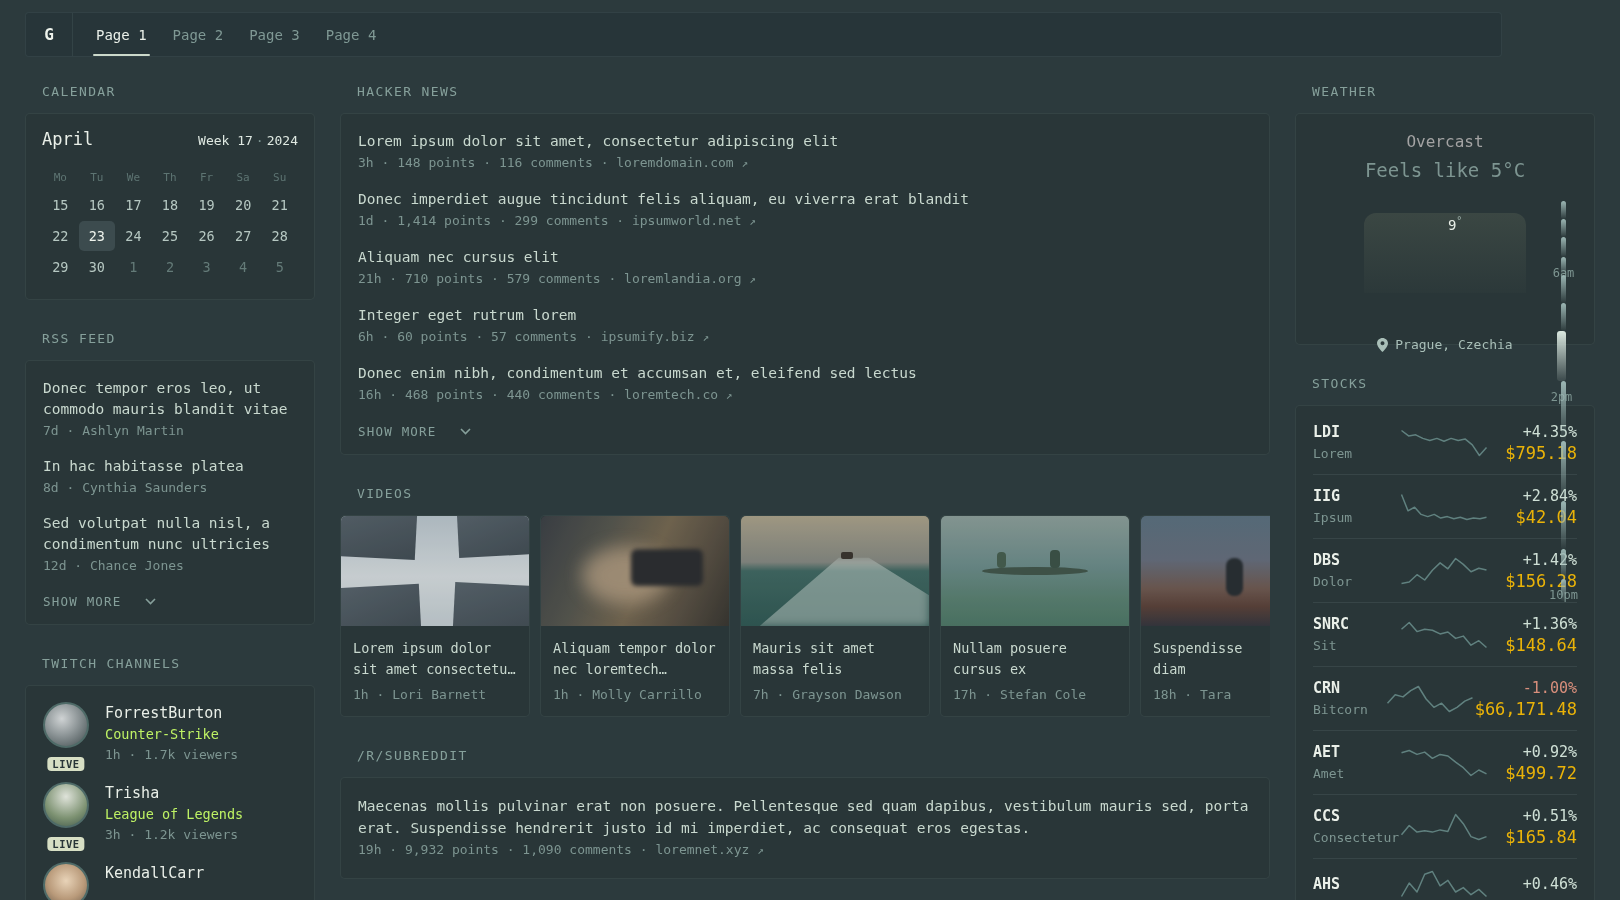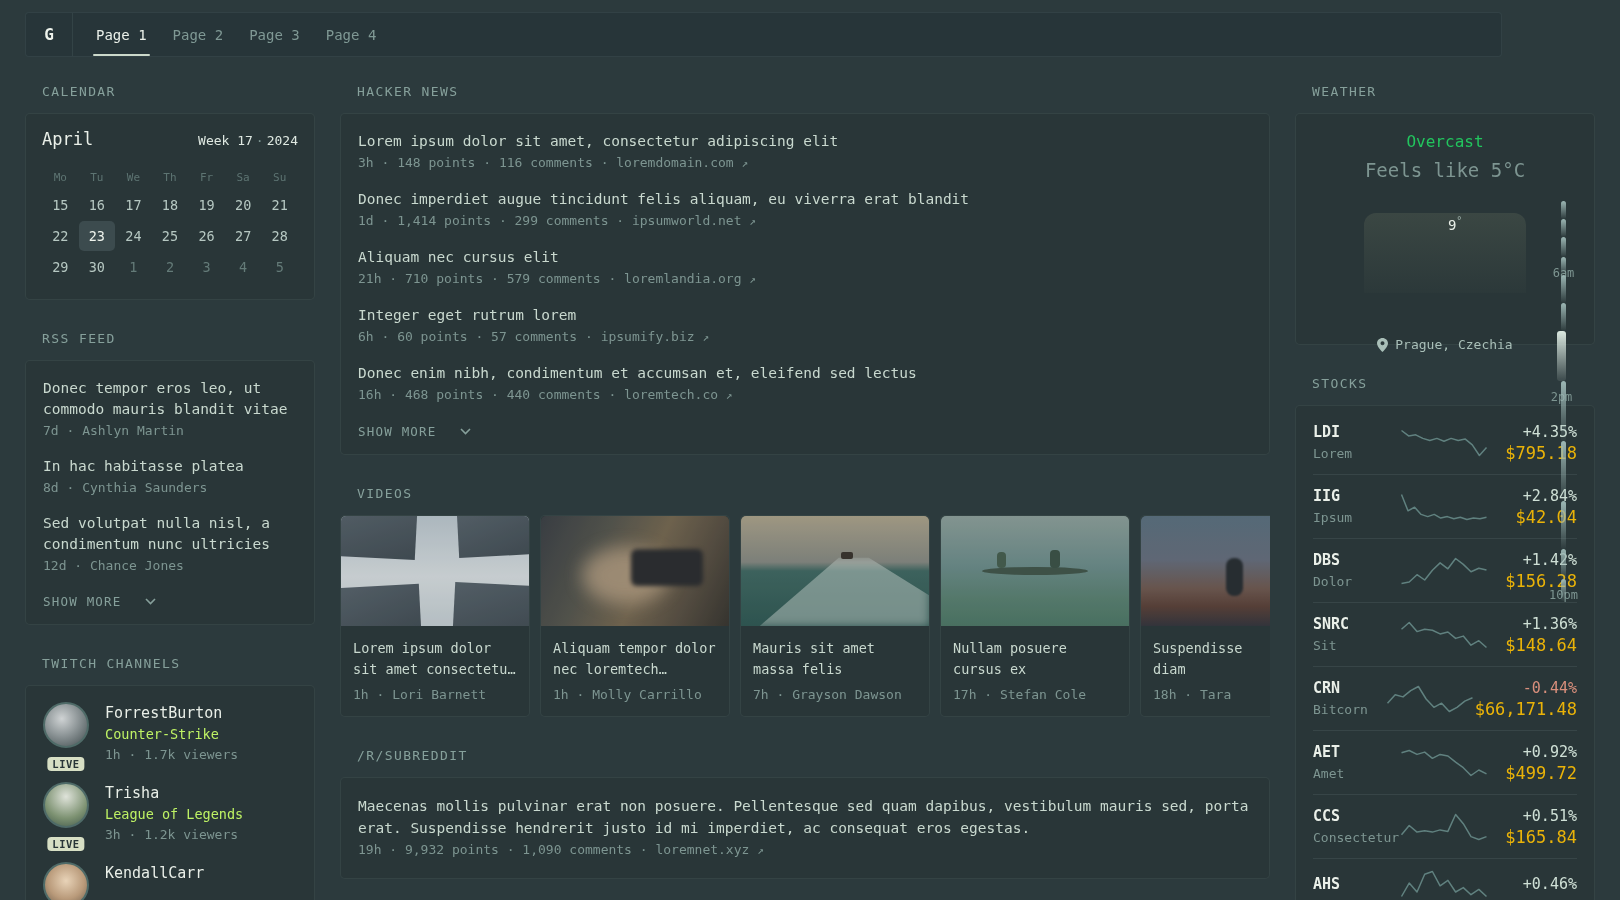--- a/index.html
+++ b/index.html
@@ -127,21 +127,21 @@
   .t3 .p2 { position:absolute; left:58%; top:31%; width:10px; height:18px;
             background:#3c5347; border-radius:4px; }
   .t4 { background:linear-gradient(180deg,#5d7283 0%,#697080 40%,#735a51 66%,#5e4138 82%,#35343c 100%); }
   .t4 .fig { position:absolute; left:45%; top:38%; width:17px; height:38px;
              background:#272c31; border-radius:8px; filter:blur(1px); }
   
   .sub-card { padding:17px; }
   .sub-title { font-size:14.5px; line-height:22px; color:#c9d9cf; cursor:pointer; }
   
   .weather-card { height:232px; padding-top:18px; }
-  .w-cond { text-align:center; font-size:16px; color:#22c55e; }
+  .w-cond { text-align:center; font-size:16px; color:#a3a3a3; }
   .w-feels { text-align:center; font-size:19px; color:#7d9591; margin-top:8px; }
   .weather-chart { position:relative; height:92px; margin:20px 28px 0; }
   .daylight {
     position:absolute; left:16.6%; top:12px; width:67%; bottom:0;
     border-radius:12px 12px 0 0;
     background:linear-gradient(180deg,rgba(177,184,141,0.13),rgba(177,184,141,0.02));
   }
   .wbars { position:absolute; inset:0; display:flex; align-items:flex-end;flex-direction:column; }
   .wslot { flex:1; display:flex; justify-content:center; position:relative; }
   .wbar { width:5px; border-radius:3px;
@@ -534,21 +534,21 @@
         <div class="s-left">
             <div class="s-ticker">CRN</div>
             <div class="s-name">Bitcorn</div>
           </div>
         <div class="s-spark">
             <svg width="90" height="30" viewBox="0 0 90 30">
               <polyline points="2.5,19.2 10.2,10.8 18.0,12.9 25.7,6.7 33.4,2.5 41.1,15.0 48.9,23.3 56.6,19.2 64.3,27.5 72.0,23.3 79.8,17.1 87.5,13.8" fill="none" stroke="#60817f" stroke-width="1.5" stroke-linejoin="round"></polyline>
             </svg>
           </div>
         <div class="s-right">
-            <div class="s-change neg">-0.44%</div>
+            <div class="s-change neg">-1.00%</div>
             <div class="s-price">$66,171.48</div>
           </div>
       </div>
       <div class="stock-row">
         <div class="s-left">
             <div class="s-ticker">AET</div>
             <div class="s-name">Amet</div>
           </div>
         <div class="s-spark">
             <svg width="90" height="30" viewBox="0 0 90 30">

